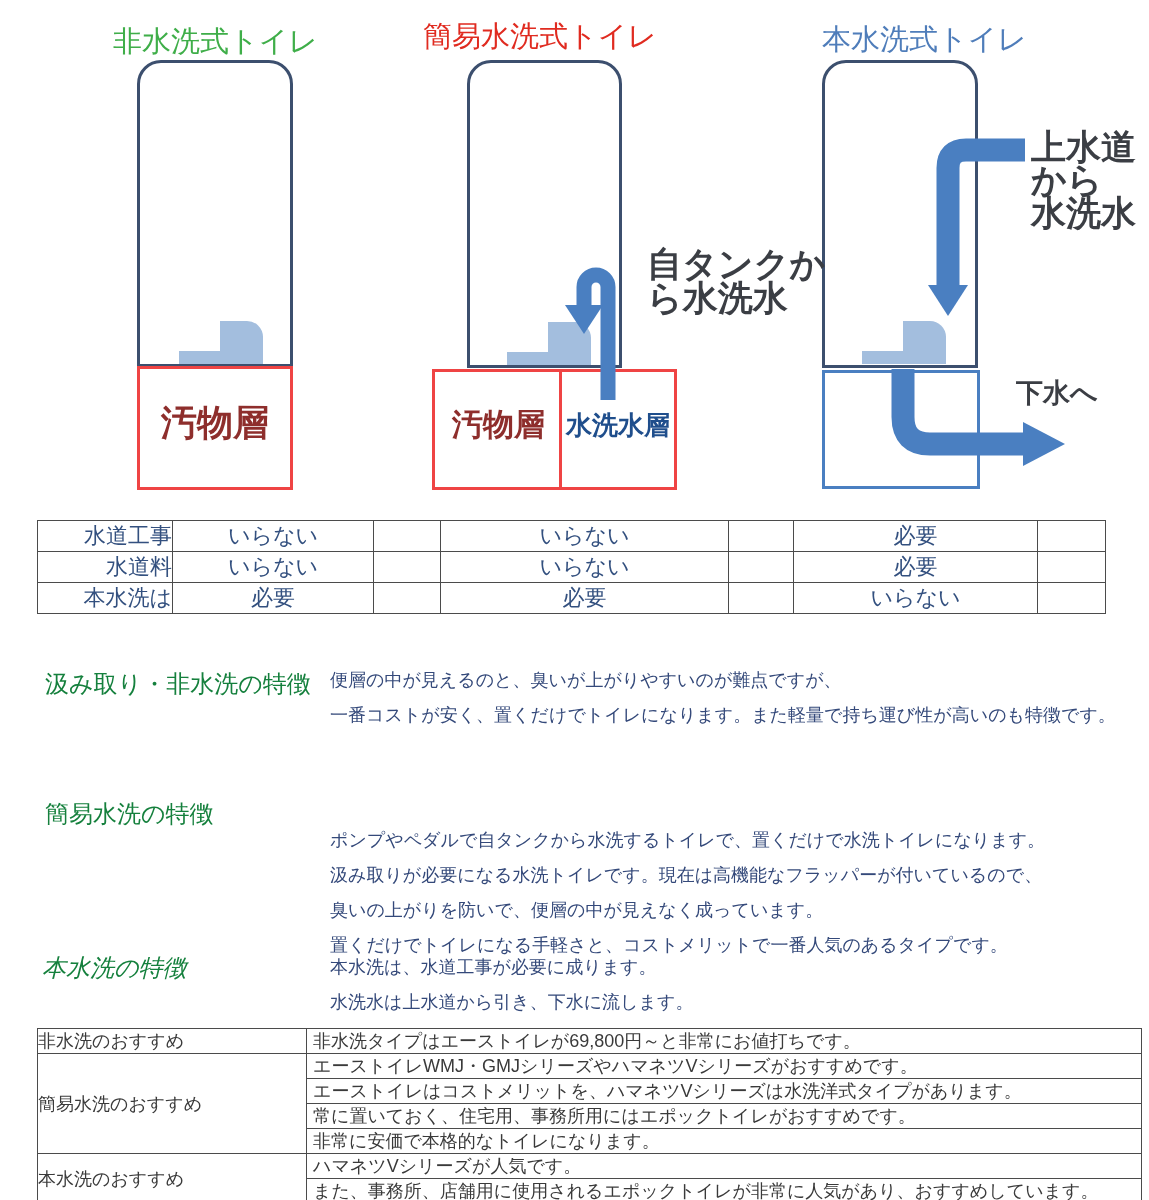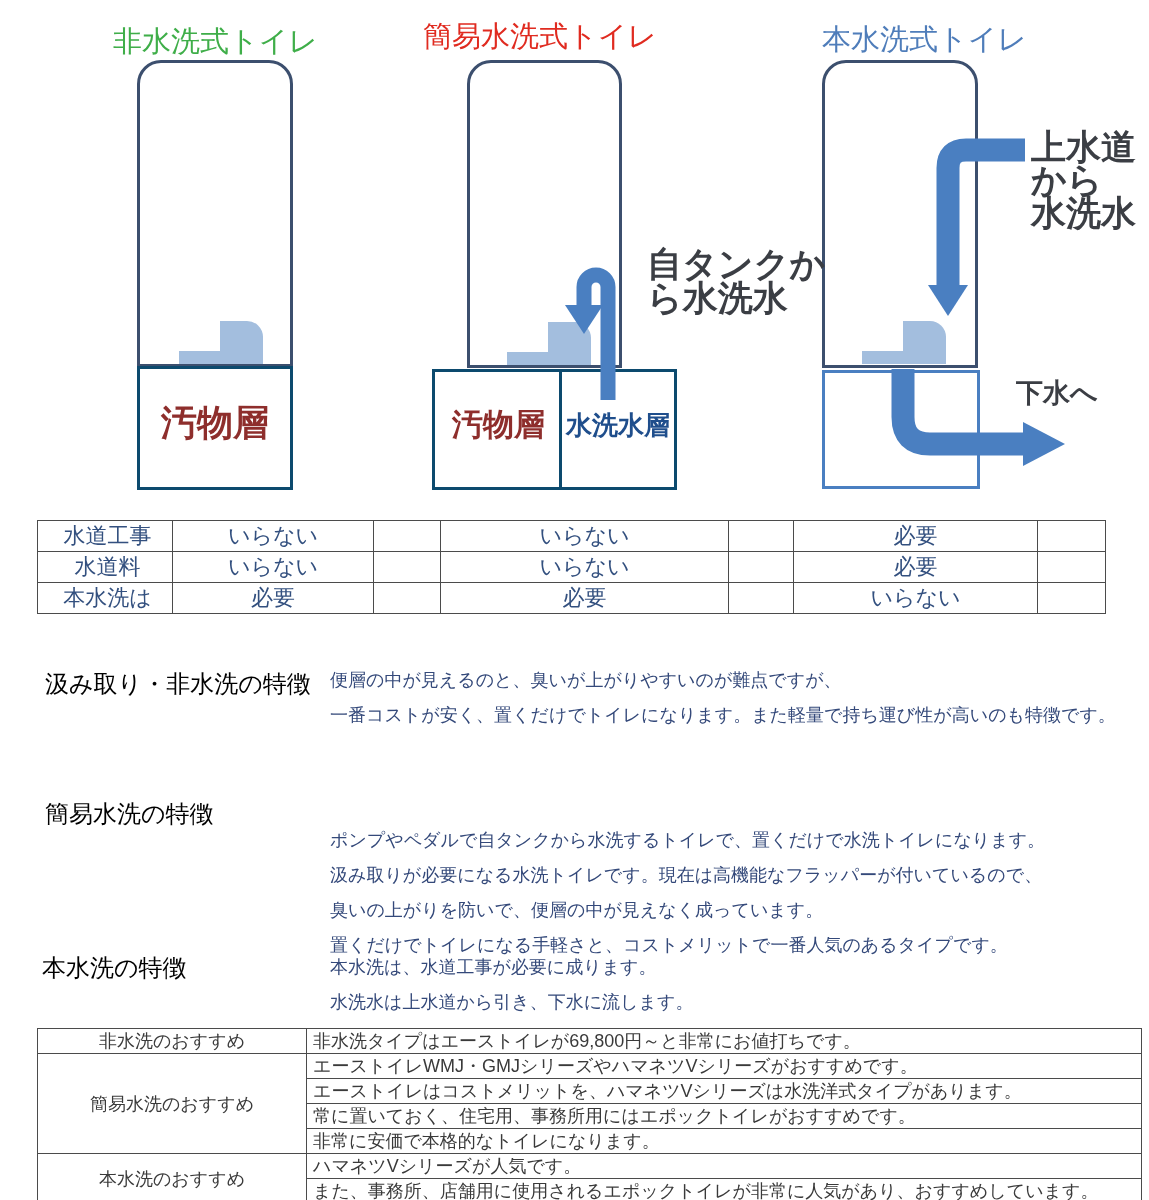--- a/index.html
+++ b/index.html
@@ -9,53 +9,53 @@
   
   .dg-title{position:absolute;font-size:29px;white-space:nowrap;font-weight:500;}
   .t-green{color:#3fae49;}
   .t-red{color:#e02b20;}
   .t-blue{color:#4f7dba;}
 
   
   .cabin{position:absolute;border:3px solid #3c4f6e;border-radius:24px 24px 0 0;background:#fff;}
 
   
-  .tankbox{position:absolute;border:3px solid #0c4a6e;background:#fff;text-align:center;}
+  .tankbox{position:absolute;border:3px solid #ef4444;background:#fff;text-align:center;}
   .tankbox.blue{border-color:#4a7fc1;}
   .tank-label{font-family:"DejaVu Serif",serif;font-weight:bold;white-space:nowrap;display:inline-block;}
   .waste{color:#8e2e2c;}
   .flushw{color:#1f4e8c;}
 
   
   .toilet{position:absolute;width:84px;height:43px;}
   .toilet-top{position:absolute;right:0;top:0;width:43px;height:43px;background:#a3bede;border-radius:0 16px 0 0;}
   .toilet-base{position:absolute;left:0;bottom:0;width:84px;height:13px;background:#a3bede;}
 
   
   .arrows{position:absolute;left:0;top:0;z-index:5;pointer-events:none;}
 
   
   .big-label{position:absolute;color:#3b3e44;font-weight:bold;font-size:35px;line-height:33px;white-space:nowrap;}
 
   
   .cmp{position:absolute;left:37px;top:520px;width:1068px;border-collapse:collapse;table-layout:fixed;
        color:#33507f;font-size:22px;}
   .cmp td{border:1.6px solid #4b4b4b;height:25px;padding:0;white-space:nowrap;overflow:hidden;}
-  .cmp td.lbl{padding-left:5px;text-align:center;}
+  .cmp td.lbl{padding-left:5px;text-align:right;}
   .cmp td.val{text-align:center;margin-left:8px;}
 
   
-  .sec-h{position:absolute;color:#000000;font-size:24px;line-height:1.2;white-space:nowrap;}
+  .sec-h{position:absolute;color:#15803d;font-size:24px;line-height:1.2;white-space:nowrap;}
   .sec-b{position:absolute;color:#34497a;font-size:18px;line-height:35px;white-space:nowrap;}
 
   
   .rec{position:absolute;left:37px;top:1028px;width:1104px;border-collapse:collapse;table-layout:fixed;
        color:#3a3a3a;font-size:18px;}
   .rec td{border:1.6px solid #4b4b4b;height:22px;padding:0 0 0 6px;white-space:nowrap;overflow:hidden;}
-  .rec td.rl{text-align:center;padding:0;}
+  .rec td.rl{text-align:left;padding:0;}
 </style>
 </head>
 <body>
 
 <div class="canvas">
 
   <div class="dg-title t-red" style="left:423px;top:17px;">簡易水洗式トイレ</div>
   <div class="dg-title t-green" style="left:113px;top:22px;">非水洗式トイレ</div>
   <div class="dg-title t-blue" style="left:798px;top:20px;margin-left:24px;">本水洗式トイレ</div>
 
@@ -161,21 +161,21 @@
   </div>
 
   <div class="sec-h" style="left:45px;top:800px;">簡易水洗の特徴</div>
   <div class="sec-b" style="left:330px;top:823px;">
     <div>ポンプやペダルで自タンクから水洗するトイレで、置くだけで水洗トイレになります。</div>
     <div>汲み取りが必要になる水洗トイレです。現在は高機能なフラッパーが付いているので、</div>
     <div>臭いの上がりを防いで、便層の中が見えなく成っています。</div>
     <div>置くだけでトイレになる手軽さと、コストメリットで一番人気のあるタイプです。</div>
   </div>
 
-  <div class="sec-h" style="left:42px;top:954px;">本水洗の特徴</div>
+  <div class="sec-h" style="left:42px;top:954px;font-style:italic;">本水洗の特徴</div>
   <div class="sec-b" style="left:330px;top:950px;">
     <div>本水洗は、水道工事が必要に成ります。</div>
     <div>水洗水は上水道から引き、下水に流します。</div>
   </div>
 
   <table class="rec">
     <colgroup>
         <col style="width:269px">
         <col style="width:835px">
       </colgroup>

